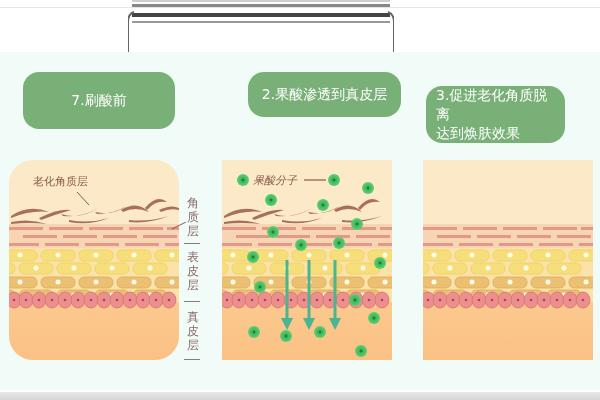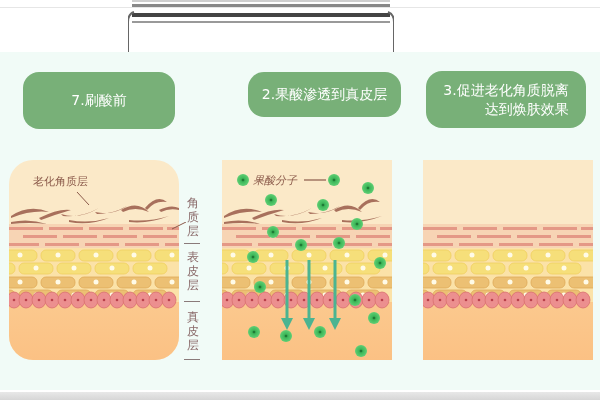--- a/index.html
+++ b/index.html
@@ -13,21 +13,21 @@
   .stage { position: absolute; left: 0; top: 52px; width: 600px; height: 338px; background: #f1fbf7; }
   .bottom-rule { position: absolute; left: 0; top: 392px; width: 600px; height: 8px; background: linear-gradient(#e8e8e8, #d6d6d6); }
 
   .step-btn {
     position: absolute; background: #78b078; color: #fff;
     border-radius: 16px; display: flex; align-items: center; justify-content: center;
     font-size: 14px; line-height: 19px; text-align: left; padding: 0 10px;
   }
   .step-btn.b1 { left: 23px; top: 72px; width: 152px; height: 57px; }
   .step-btn.b2 { left: 224px; top: 72px; width: 153px; height: 45px; margin-left: 24px; }
-  .step-btn.b3 { left: 426px; top: 71px; width: 160px; height: 57px; text-align: right; }
+  .step-btn.b3 { left: 426px; top: 86px; width: 139px; height: 57px; }
   .step-btn .lines { display: flex; flex-direction: column; }
 
   .panel { position: absolute; top: 160px; width: 170px; height: 200px; overflow: hidden; }
   .panel.p1 { left: 9px; border-radius: 24px; }
   .panel.p2 { left: 222px; font-style: italic; }
   .panel.p3 { left: 423px; }
   .panel svg { display: block; }
 
   .side-label {
     position: absolute; left: 182px; width: 22px; color: #8a6a6a;

